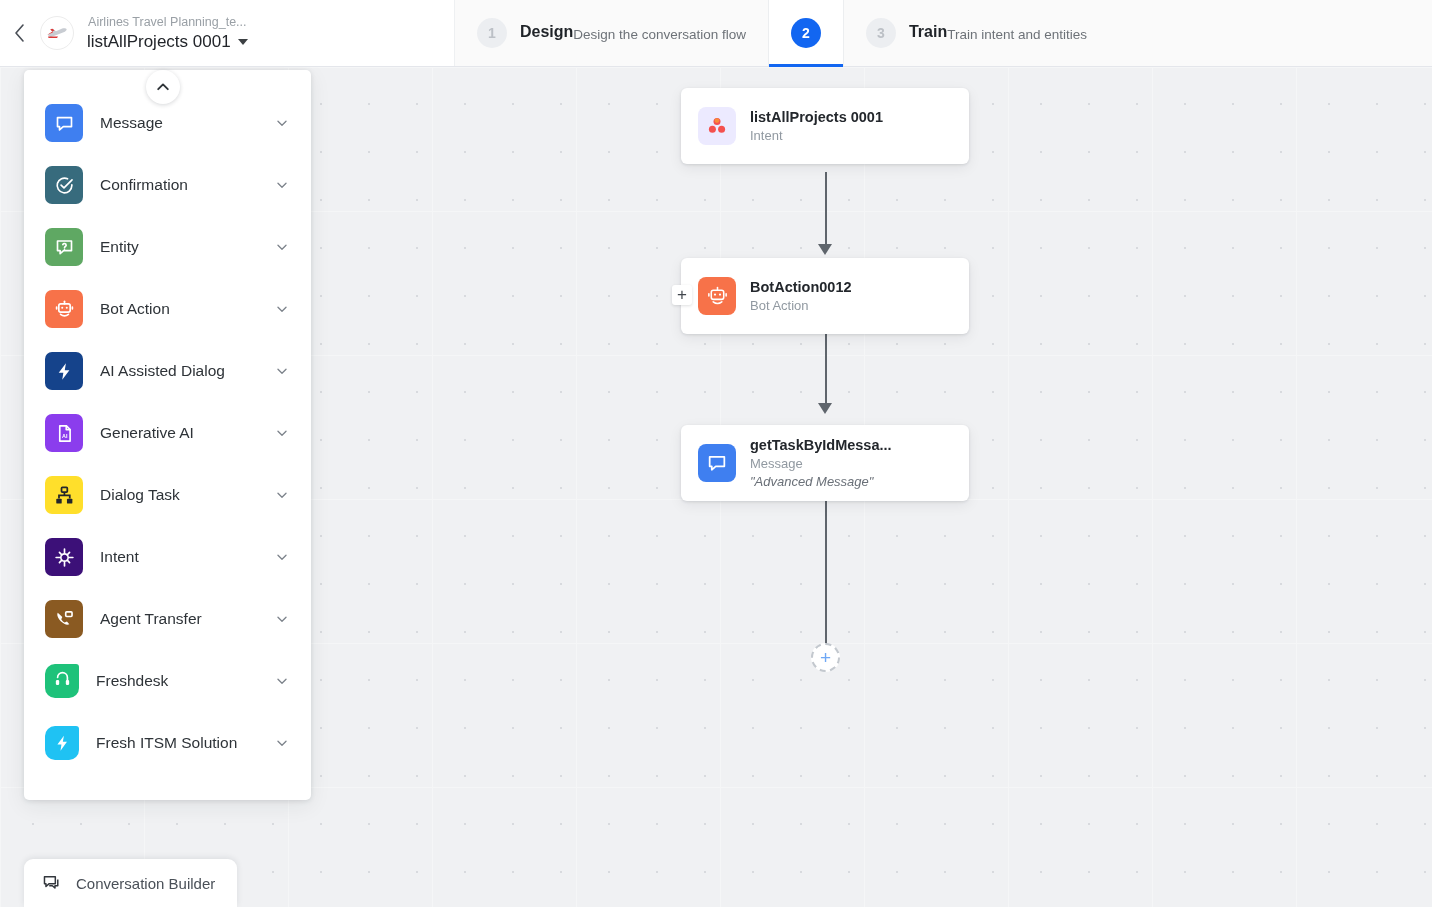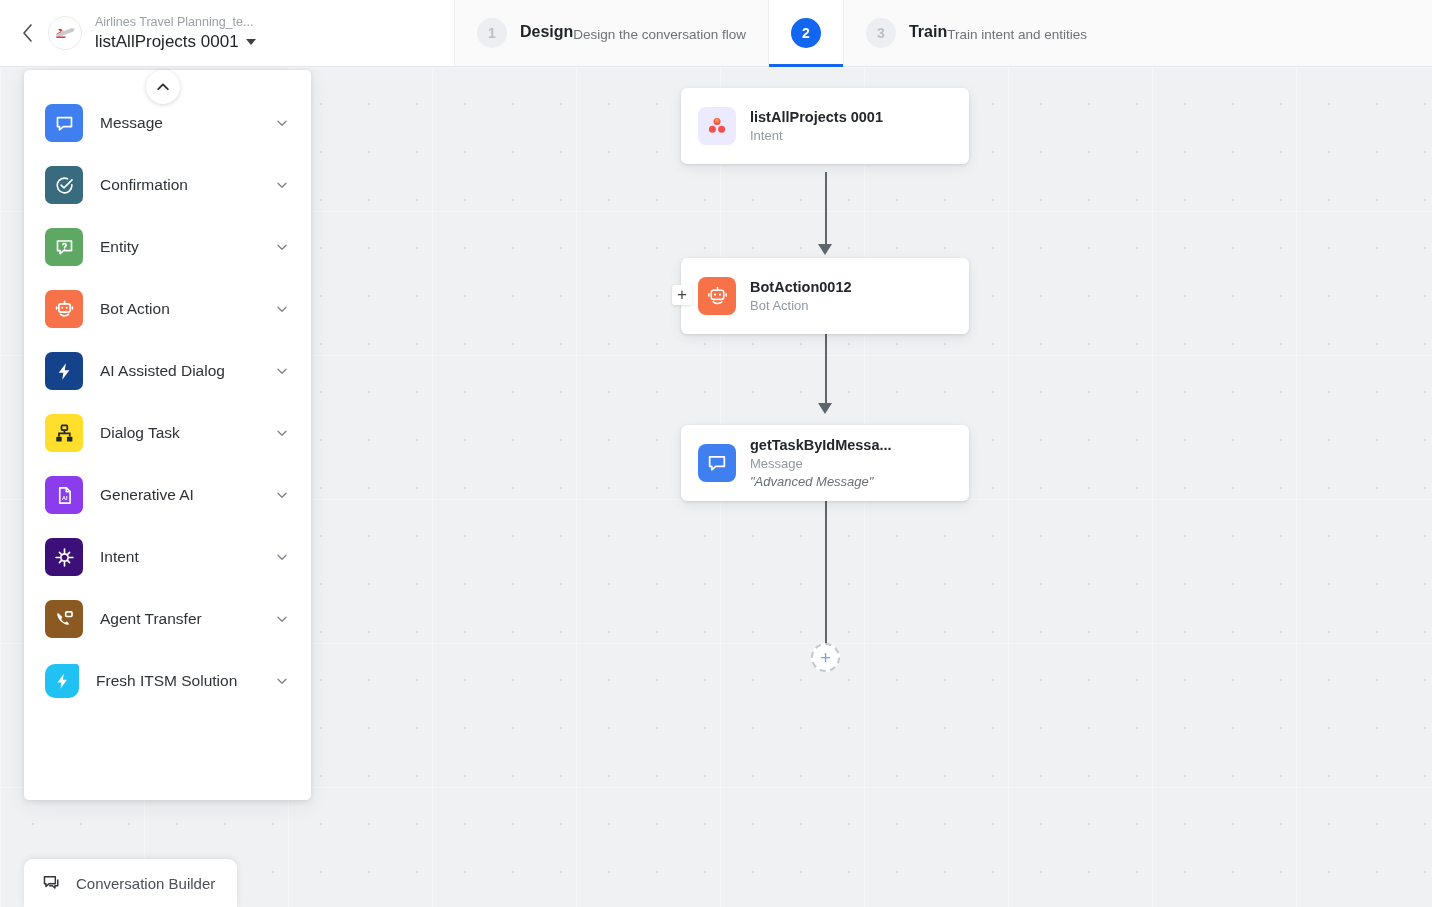--- a/index.html
+++ b/index.html
@@ -11,22 +11,23 @@
   #app { position: relative; width: 1432px; height: 907px; }
 
   
   .header {
     position: absolute; top: 0; left: 0; width: 1432px; height: 67px;
     background: #fafafa; border-bottom: 1px solid #e4e6eb;
     display: flex; align-items: stretch; z-index: 40;
   }
   .hdr-left {
     display: flex; align-items: center; height: 100%;
-    padding-left: 14px; width: 455px; background: #ffffff;
+    padding-left: 6px; width: 455px; background: #ffffff;
     border-right: 1px solid #eef0f2;
+    text-align: center;
   }
   .back-btn {
     width: 26px; height: 26px; display: flex; align-items: center; justify-content: center;
     cursor: pointer; color: #4a4f57; flex: none;
   }
   .avatar {
     width: 34px; height: 34px; border-radius: 50%; background: #fff;
     border: 1px solid #ececec; margin-left: 8px; flex: none;
     display: flex; align-items: center; justify-content: center; overflow: hidden;
   }
@@ -277,51 +278,51 @@
               </svg>
             </span>
      <span class="pal-label">AI Assisted Dialog</span>
      <span class="chev">
               <svg width="14" height="14" viewBox="0 0 16 16">
   <path d="M3.4 6 L8 10.6 L12.6 6" fill="none" stroke="#7d838b" stroke-width="1.5" stroke-linecap="round" stroke-linejoin="round"></path>
               </svg>
             </span>
           </div>
           <div class="pal-item">
+            <span class="pal-ico" style="background:#8b3ded">
+              <svg width="21" height="21" viewBox="0 0 24 24">
+                <path d="M6.6 3.2h7.6l4.2 4.2v13.4H6.6Z" fill="none" stroke="#fff" stroke-width="1.9" stroke-linecap="round" stroke-linejoin="round"></path>
+                <path d="M14 3.2v4.4h4.4" fill="none" stroke="#fff" stroke-width="1.9" stroke-linecap="round" stroke-linejoin="round"></path>
+        <text x="12.3" y="17.4" font-size="6.2" fill="#fff" text-anchor="middle" font-family="Liberation Sans, sans-serif" font-weight="bold">AI</text>
+              </svg>
+            </span>
+     <span class="pal-label">Generative AI</span>
+     <span class="chev">
+              <svg width="14" height="14" viewBox="0 0 16 16">
+  <path d="M3.4 6 L8 10.6 L12.6 6" fill="none" stroke="#7d838b" stroke-width="1.5" stroke-linecap="round" stroke-linejoin="round"></path>
+              </svg>
+            </span>
+          </div>
+          <div class="pal-item">
             <span class="pal-ico" style="background:#ffdf2b">
               <svg width="21" height="21" viewBox="0 0 24 24">
                 <rect x="8.6" y="2.8" width="6.6" height="5.2" rx="1" fill="none" stroke="#23262b" stroke-width="2"></rect>
         <rect x="2.6" y="15.6" width="6.2" height="5.6" rx="1" fill="#23262b"></rect>
         <rect x="14.8" y="15.6" width="6.2" height="5.6" rx="1" fill="#23262b"></rect>
         <path d="M11.9 8.2v3.7M5.7 15.4v-3.5h12.3v3.5M5.7 11.9h12.3" stroke="#23262b" stroke-width="2" fill="none"></path>
               </svg>
             </span>
      <span class="pal-label">Dialog Task</span>
      <span class="chev">
               <svg width="14" height="14" viewBox="0 0 16 16">
   <path d="M3.4 6 L8 10.6 L12.6 6" fill="none" stroke="#7d838b" stroke-width="1.5" stroke-linecap="round" stroke-linejoin="round"></path>
               </svg>
             </span>
           </div>
           <div class="pal-item">
-            <span class="pal-ico" style="background:#8b3ded">
-              <svg width="21" height="21" viewBox="0 0 24 24">
-                <path d="M6.6 3.2h7.6l4.2 4.2v13.4H6.6Z" fill="none" stroke="#fff" stroke-width="1.9" stroke-linecap="round" stroke-linejoin="round"></path>
-                <path d="M14 3.2v4.4h4.4" fill="none" stroke="#fff" stroke-width="1.9" stroke-linecap="round" stroke-linejoin="round"></path>
-        <text x="12.3" y="17.4" font-size="6.2" fill="#fff" text-anchor="middle" font-family="Liberation Sans, sans-serif" font-weight="bold">AI</text>
-              </svg>
-            </span>
-     <span class="pal-label">Generative AI</span>
-     <span class="chev">
-              <svg width="14" height="14" viewBox="0 0 16 16">
-  <path d="M3.4 6 L8 10.6 L12.6 6" fill="none" stroke="#7d838b" stroke-width="1.5" stroke-linecap="round" stroke-linejoin="round"></path>
-              </svg>
-            </span>
-          </div>
-          <div class="pal-item">
             <span class="pal-ico" style="background:#3c1078">
               <svg width="21" height="21" viewBox="0 0 24 24">
                 <circle cx="12" cy="12" r="4.2" fill="none" stroke="#fff" stroke-width="1.9" stroke-linecap="round" stroke-linejoin="round"></circle>
         <path d="M12 2.4v4.2M12 17.4v4.2M2.4 12h4.2M17.4 12h4.2" fill="none" stroke="#fff" stroke-width="1.9" stroke-linecap="round" stroke-linejoin="round"></path>
         <path d="M6.2 6.2 8.9 8.9M17.8 6.2 15.1 8.9M6.2 17.8 8.9 15.1M17.8 17.8 15.1 15.1" fill="none" stroke="#fff" stroke-width="1.9" stroke-linecap="round" stroke-linejoin="round"></path>
               </svg>
             </span>
      <span class="pal-label">Intent</span>
      <span class="chev">
               <svg width="14" height="14" viewBox="0 0 16 16">
@@ -330,20 +331,35 @@
             </span>
           </div>
           <div class="pal-item">
             <span class="pal-ico" style="background:#8a5a22">
               <svg width="21" height="21" viewBox="0 0 24 24">
                 <path d="M4.3 4.4c-.9 1.5-.6 3.5.5 5.6 1.4 2.7 4 5.4 6.9 6.9 2.2 1.1 4.3 1.3 5.8.4l-2.7-3-2.6 1.2c-1.5-.9-3-2.4-3.9-3.9l1.2-2.6Z" fill="#fff"></path>
         <rect x="13.4" y="3.2" width="7.2" height="5.4" rx="1.1" fill="none" stroke="#fff" stroke-width="1.9" stroke-linecap="round" stroke-linejoin="round"></rect>
               </svg>
             </span>
      <span class="pal-label">Agent Transfer</span>
+     <span class="chev">
+              <svg width="14" height="14" viewBox="0 0 16 16">
+  <path d="M3.4 6 L8 10.6 L12.6 6" fill="none" stroke="#7d838b" stroke-width="1.5" stroke-linecap="round" stroke-linejoin="round"></path>
+              </svg>
+            </span>
+          </div>
+          <div class="pal-item">
+            <span class="pal-ico shield" style="background:#1ec27a">
+              <svg width="21" height="21" viewBox="0 0 24 24">
+                <path d="M6.4 7.4a5.6 5.6 0 0 1 11.2 0v4.6" fill="none" stroke="#fff" stroke-width="1.9" stroke-linecap="round" stroke-linejoin="round"></path>
+        <rect x="4.4" y="10.4" width="3.8" height="5.6" rx="1.5" fill="#fff"></rect>
+        <rect x="15.8" y="10.4" width="3.8" height="5.6" rx="1.5" fill="#fff"></rect>
+              </svg>
+            </span>
+     <span class="pal-label">Freshdesk</span>
      <span class="chev">
               <svg width="14" height="14" viewBox="0 0 16 16">
   <path d="M3.4 6 L8 10.6 L12.6 6" fill="none" stroke="#7d838b" stroke-width="1.5" stroke-linecap="round" stroke-linejoin="round"></path>
               </svg>
             </span>
           </div>
           <div class="pal-item">
             <span class="pal-ico shield" style="background:#1fc2f3">
               <svg width="21" height="21" viewBox="0 0 24 24">
                 <path d="M13.6 3 6.2 13.2h4.6l-1.1 7.2 7.4-10.3h-4.7Z" fill="#fff"></path>

